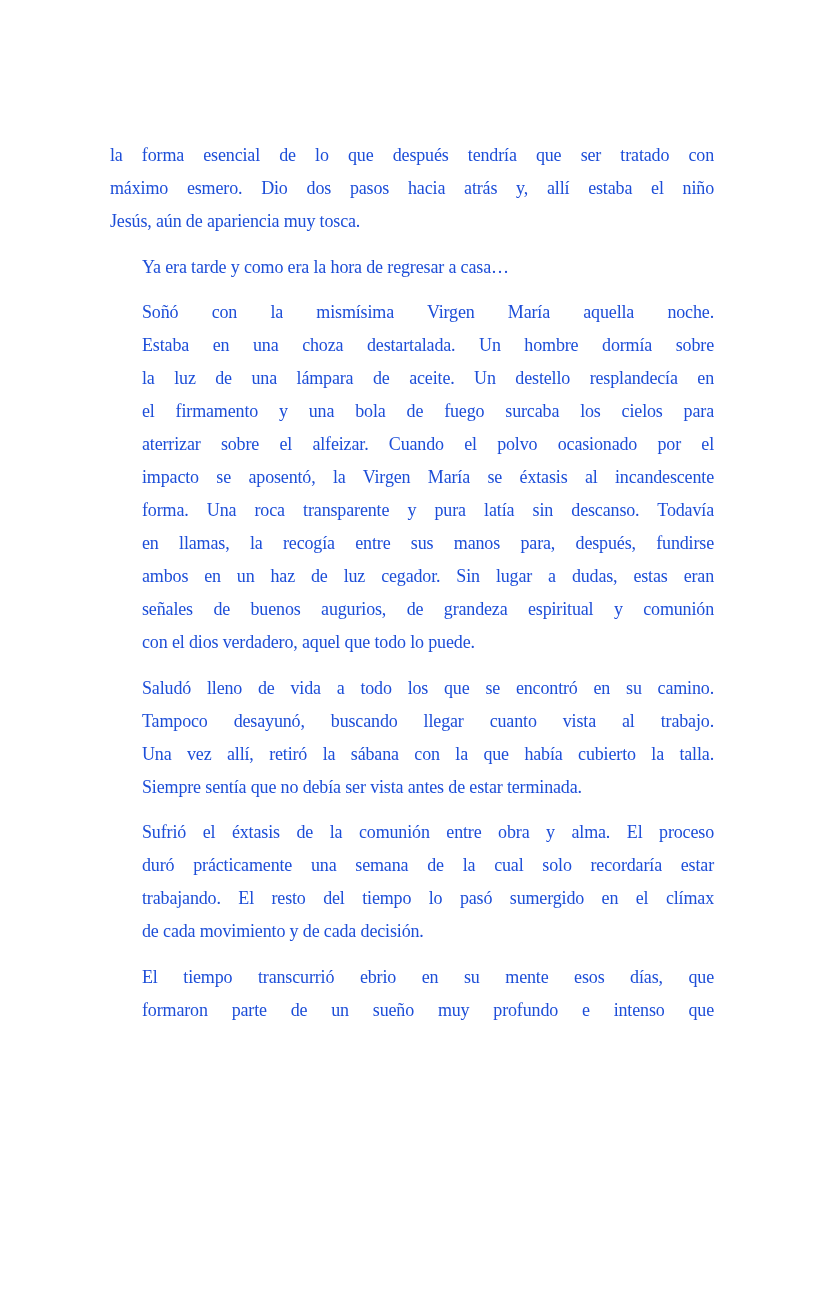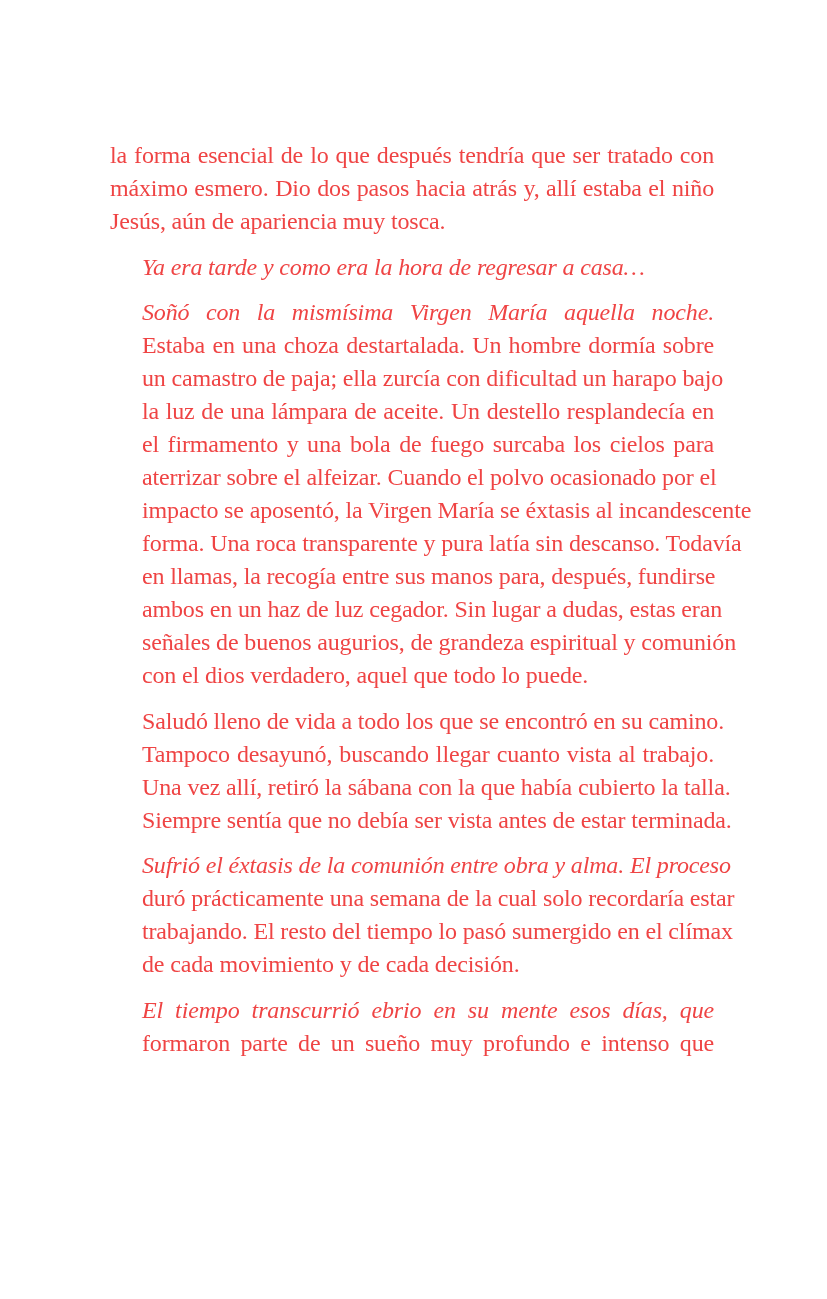--- a/index.html
+++ b/index.html
@@ -11,23 +11,23 @@
       width: 827px;
       height: 1299px;
       position: relative;
       overflow: hidden;
     }
     .page {
       position: absolute;
       left: 110px;
       top: 139px;
       width: 604px;
-      color: #ef4444;
+      color: #1d4ed8;
       font-family: "Liberation Serif", "DejaVu Serif", serif;
-      font-size: 24px;
+      font-size: 18px;
       line-height: 33px;
     }
     .para {
       margin: 0 0 12.5px 0;
       text-align: justify;
       text-indent: 32px;
       hyphens: none;
       letter-spacing: -0.15px;
     }
     .para.continued {
@@ -37,42 +37,40 @@
       display: block;
       text-align: justify;
       text-align-last: justify;
       white-space: nowrap;
     }
     .line.final {
       text-align-last: left;
     }
     .line.indent {
       text-indent: 32px;
-      font-style: italic;
     }
   </style>
 </head>
 <body>
 
 <div class="page">
 
   <div class="para continued">
     <span class="line">la forma esencial de lo que después tendría que ser tratado con</span>
     <span class="line">máximo esmero. Dio dos pasos hacia atrás y, allí estaba el niño</span>
     <span class="line final">Jesús, aún de apariencia muy tosca.</span>
   </div>
 
   <div class="para">
     <span class="line final indent">Ya era tarde y como era la hora de regresar a casa…</span>
   </div>
 
   <div class="para">
     <span class="line indent">Soñó con la mismísima Virgen María aquella noche.</span>
     <span class="line">Estaba en una choza destartalada. Un hombre dormía sobre</span>
-    <span class="line">un camastro de paja; ella zurcía con dificultad un harapo bajo</span>
     <span class="line">la luz de una lámpara de aceite. Un destello resplandecía en</span>
     <span class="line">el firmamento y una bola de fuego surcaba los cielos para</span>
     <span class="line">aterrizar sobre el alfeizar. Cuando el polvo ocasionado por el</span>
     <span class="line">impacto se aposentó, la Virgen María se éxtasis al incandescente</span>
     <span class="line">forma. Una roca transparente y pura latía sin descanso. Todavía</span>
     <span class="line">en llamas, la recogía entre sus manos para, después, fundirse</span>
     <span class="line">ambos en un haz de luz cegador. Sin lugar a dudas, estas eran</span>
     <span class="line">señales de buenos augurios, de grandeza espiritual y comunión</span>
     <span class="line final">con el dios verdadero, aquel que todo lo puede.</span>
   </div>

